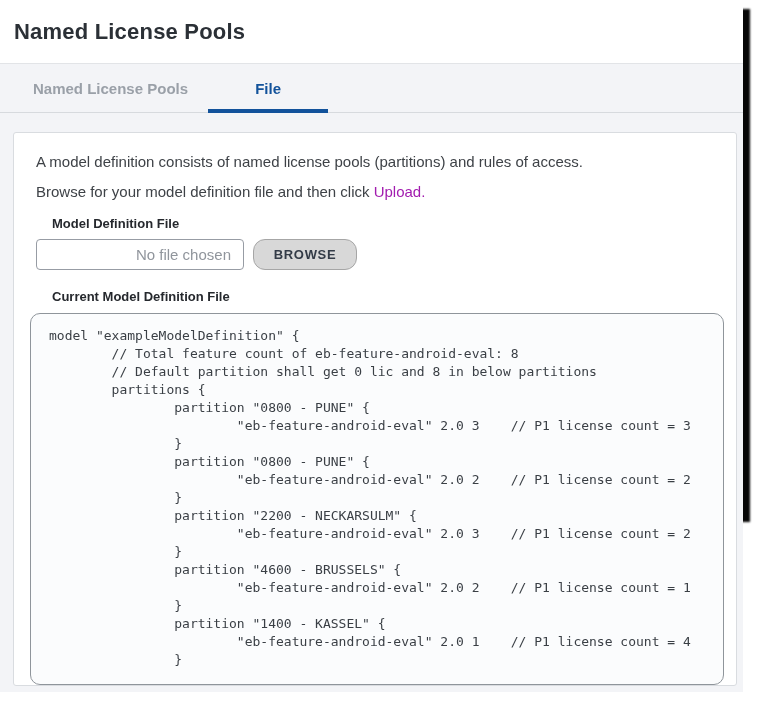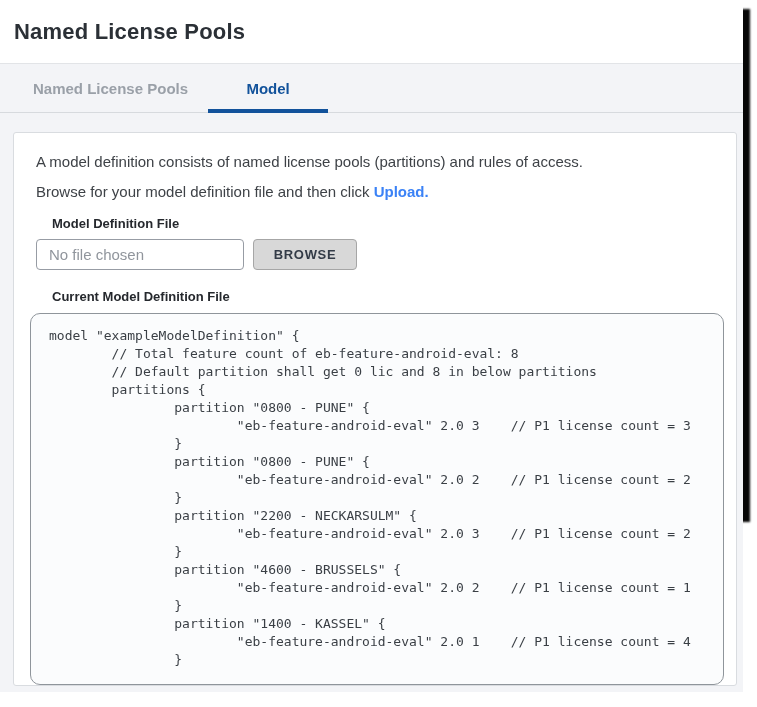--- a/index.html
+++ b/index.html
@@ -23,30 +23,30 @@
   .tab.active { color: #12529b; font-weight: 700; padding: 0; min-width: 120px;
     justify-content: center; }
   .tab.active::after { content: ""; position: absolute; left: 0; right: 0; bottom: -1px;
     height: 4px; background: #12529b; }
   .card {
     margin: 19px 0 0 13px; width: 724px; height: 554px;
     background: #ffffff; border: 1px solid #d9dce0; border-radius: 3px;
     padding: 20px 22px 0 22px;
   }
   .desc { font-size: 15px; color: #3e4247; margin-bottom: 13px; }
-  .desc b { font-weight: 700; color: #3b82f6; }
+  .desc b { font-weight: 400; color: #a21caf; }
   .field-label { font-size: 13px; font-weight: 700; color: #25282d; margin: 16px 0 8px 16px; }
   .file-row { display: flex; align-items: stretch; height: 31px; }
   .file-input {
     width: 208px; height: 31px; border: 1px solid #979ca4; border-radius: 4px;
     background: #ffffff; font-family: "Liberation Sans", sans-serif;
-    font-size: 15px; color: #14532d; padding: 0 12px; outline: none;
+    font-size: 15px; color: #14532d; padding: 0 12px; outline: none; text-align: right;
   }
   .file-input::placeholder { color: #90959c; opacity: 1; }
-  .btn { height: 31px; border-radius: 4px; font-family: "Liberation Sans", sans-serif;
+  .btn { height: 31px; border-radius: 12px; font-family: "Liberation Sans", sans-serif;
     font-size: 13px; font-weight: 700; letter-spacing: .7px; cursor: pointer;
     display: inline-flex; align-items: center; justify-content: center; }
   .btn-browse { width: 104px; margin-left: 9px; background: #d8d8d8;
     border: 1px solid #a6a6a6; color: #333b47; }
   .btn-upload { width: 96px; margin-left: 12px; background: #14569b;
     border: 1px solid #14569b; color: #ffffff; }
   .current-label { margin-top: 19px; }
   .code-box {
     margin: 9px 0 0 -6px; width: 694px; height: 372px;
     background: #fbfcfd; border: 1px solid #8f959b; border-radius: 10px;
@@ -65,21 +65,21 @@
   <div class="header">
     <div class="page-title">Named License Pools</div>
   </div>
 
   <div class="window-body">
     <div class="tabs">
       <div class="tab">
         <span>Named License Pools</span>
       </div>
       <div class="tab active">
-        <span>Model</span>
+        <span>File</span>
       </div>
     </div>
 
     <div class="card">
       <div class="desc">A model definition consists of named license pools (partitions) and rules of access.</div>
       <div class="desc"><span>Browse for your model definition file and then click </span><b>Upload.</b></div>
 
       <div class="field-label">Model Definition File</div>
 
       <div class="file-row">

